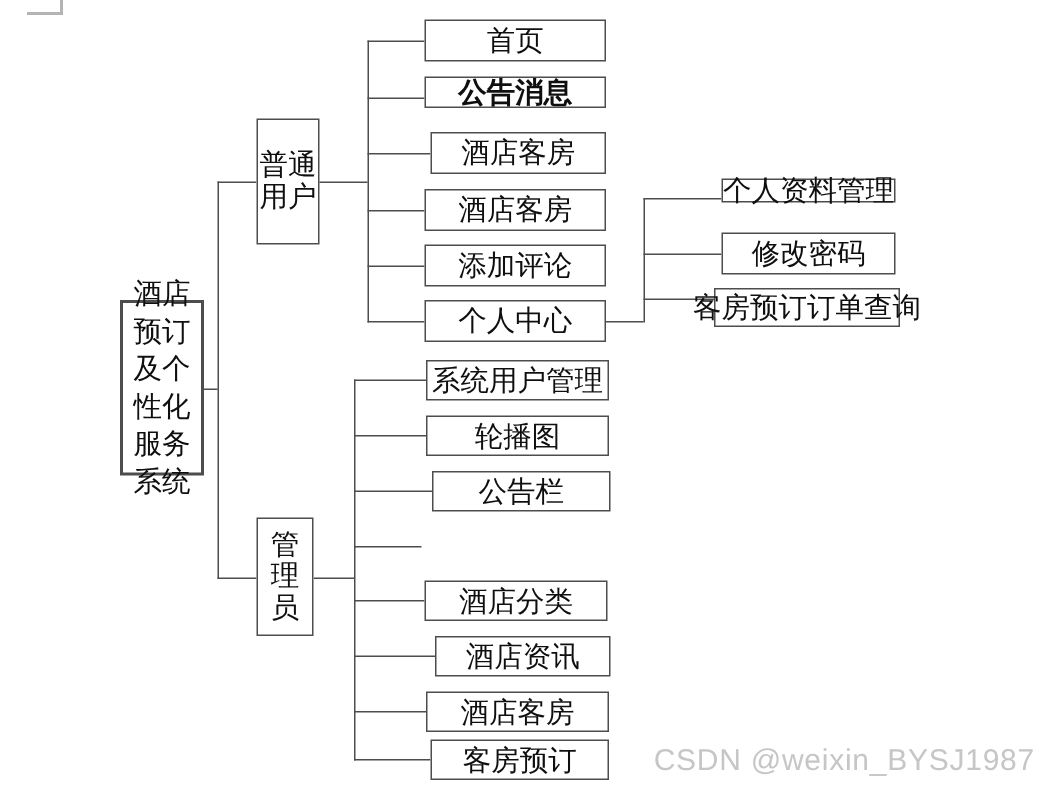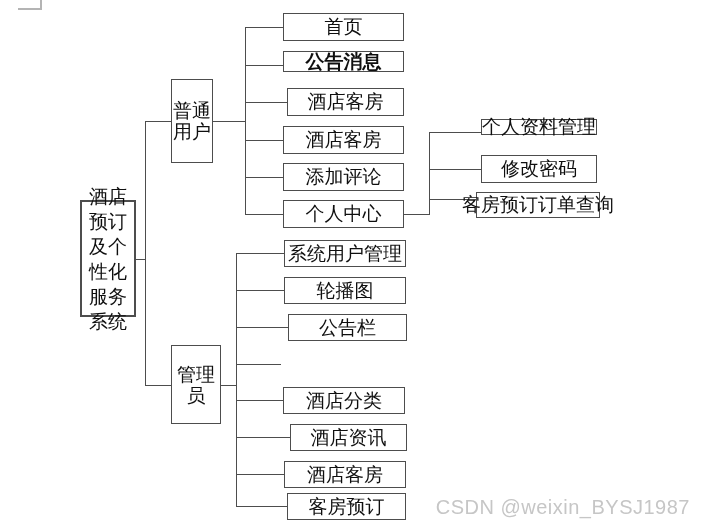--- a/index.html
+++ b/index.html
@@ -61,21 +61,21 @@
 <body>
 
 <div id="canvas">
 
   <div class="corner-mark-part" style="left:40px; top:0; width:2px; height:10px;"></div>
   <div class="corner-mark-part" style="left:18px; top:8px; width:24px; height:2px;"></div>
 
   <div class="node root multiline" style="left:80px; top:200px; width:56px; height:117px;">酒店预订及个性化服务系统</div>
 
   <div class="node multiline" style="left:171px; top:79px; width:42px; height:84px;">普通用户</div>
-  <div class="node multiline" style="left:171px; top:345px; width:50px; height:79px;text-align:center;">管理员</div>
+  <div class="node multiline" style="left:171px; top:345px; width:38px; height:79px;text-align:center;">管理员</div>
 
   <div class="node" style="left:283px; top:13px; width:121px; height:28px;">首页</div>
   <div class="node" style="left:283px; top:51px; width:121px; height:21px;font-weight:bold;">公告消息</div>
   <div class="node" style="left:287px; top:88px; width:117px; height:28px;">酒店客房</div>
   <div class="node" style="left:283px; top:126px; width:121px; height:28px;">酒店客房</div>
   <div class="node" style="left:283px; top:163px; width:121px; height:28px;">添加评论</div>
   <div class="node" style="left:283px; top:200px; width:121px; height:28px;">个人中心</div>
 
   <div class="node" style="left:481px; top:119px; width:116px; height:16px;">个人资料管理</div>
   <div class="node" style="left:481px; top:155px; width:116px; height:28px;">修改密码</div>

